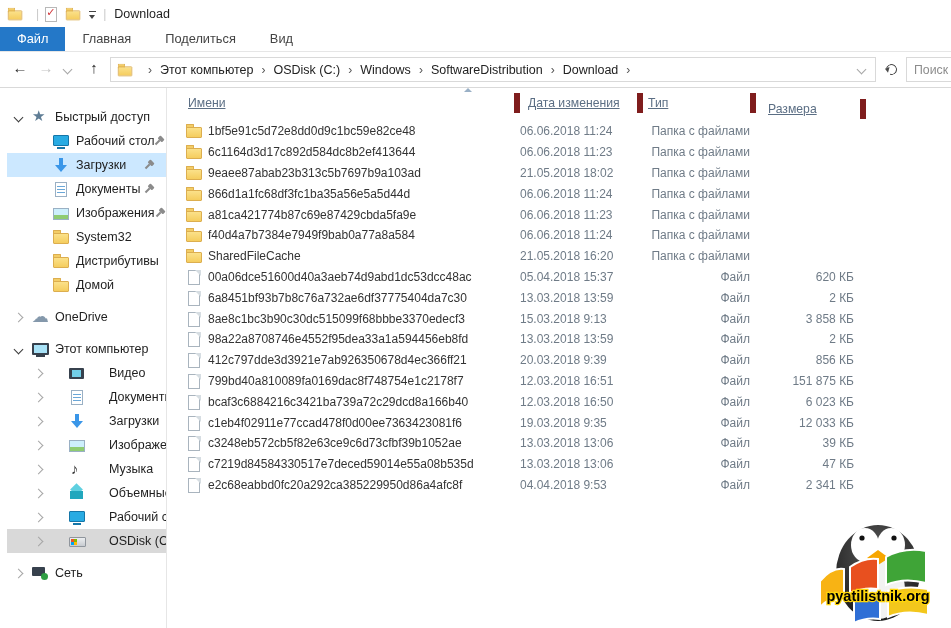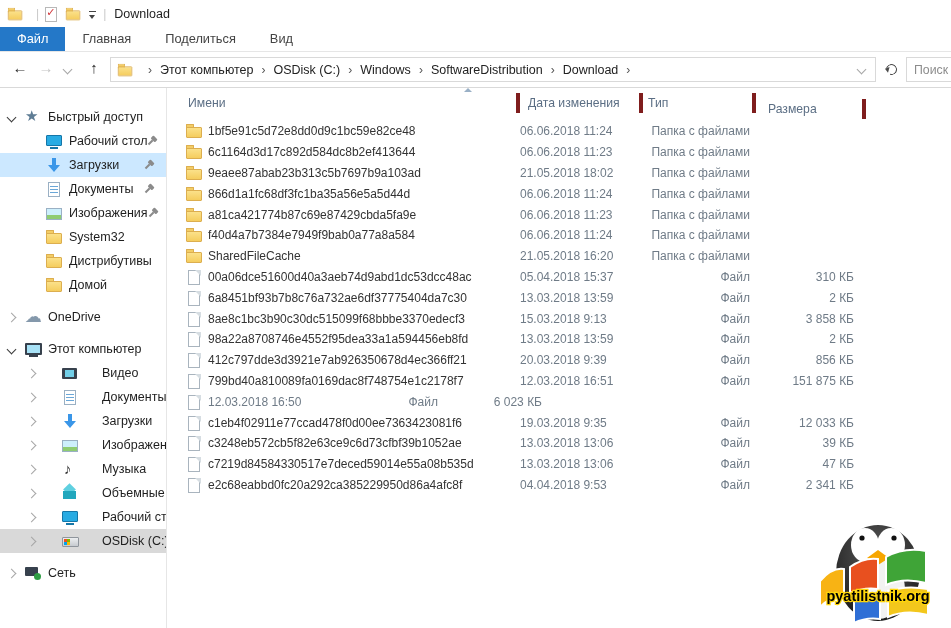--- a/index.html
+++ b/index.html
@@ -27,21 +27,21 @@
   .crumb-sep{color:#555;margin:0 8px;font-size:12px;}
   .addr-chev{margin-left:auto;margin-right:10px;border-color:#8a8a8a;}
   .refresh{position:absolute;left:886px;top:12px;width:9px;height:9px;border:1.5px solid #4a4a4a;border-radius:50%;
            border-left-color:transparent;transform:rotate(-30deg);}
   .refresh::after{content:"";position:absolute;left:-4px;top:-2px;border:3px solid transparent;border-right:4px solid #4a4a4a;transform:rotate(45deg);}
   .searchbox{position:absolute;left:906px;top:5px;width:56px;height:25px;border:1px solid #d9d9d9;box-sizing:border-box;overflow:hidden;}
   .searchbox input{border:none;outline:none;width:100%;height:100%;font-size:12.3px;color:#444;padding:0 0 0 7px;font-family:inherit;}
   .searchbox input::placeholder{color:#8c8c8c;}
   
   .sidebar{position:absolute;top:88px;bottom:0;left:0;width:167px;border-right:1px solid #e6e6e6;
-           padding-top:17px;overflow:hidden;box-sizing:border-box;}
+           padding-top:17px;overflow:hidden;box-sizing:border-box;padding-left:7px;}
   .side-item{display:flex;align-items:center;height:24px;padding-left:8px;font-size:12.5px;color:#1e1e1e;white-space:nowrap;}
   .side-item .chev{flex:0 0 6px;margin-right:10px;}
   .side-item.lvl2{padding-left:46px;}
   .side-item.lvl2c{padding-left:28px;gap:17px;}
   .side-item.gap{margin-top:8px;}
   .side-item.sel{background:#cce8ff;}
   .side-item.sel-gray{background:#d9d9d9;}
   .ico{flex:0 0 17px;height:16px;margin-right:6px;position:relative;display:inline-block;}
   .pin{margin-left:auto;margin-right:12px;position:relative;width:10px;height:10px;transform:rotate(45deg);flex:0 0 10px;}
   .pin::before{content:"";position:absolute;left:4px;top:4px;width:2px;height:6px;background:#8b8b8b;}
@@ -88,21 +88,21 @@
   .ico-check::before{content:"";position:absolute;left:0;top:0;width:10px;height:13px;background:#fff;border:1px solid #b8b8b8;}
   .ico-check::after{content:"✓";position:absolute;left:1px;top:-1px;color:#d13438;font-size:11px;font-weight:bold;}
   .qat-arrow{width:9px;height:12px;position:relative;display:inline-block;}
   .qat-arrow::before{content:"";position:absolute;left:1px;top:3px;width:7px;height:1.5px;background:#444;}
   .qat-arrow::after{content:"";position:absolute;left:1px;top:7px;border-left:3.5px solid transparent;
       border-right:3.5px solid transparent;border-top:4px solid #444;}
   .ico.small{transform:scale(0.9);}
   
   .main{position:absolute;top:88px;bottom:0;left:168px;right:0;overflow:hidden;}
   .list-header{position:relative;height:26px;display:flex;align-items:center;color:#5b6e84;font-size:12.2px;margin-top:2px;}
-  .hcell{box-sizing:border-box;height:20px;line-height:20px;border-right:4px solid #7f1d1d;white-space:nowrap;}
+  .hcell{box-sizing:border-box;height:20px;line-height:20px;border-right:6px solid #7f1d1d;white-space:nowrap;text-decoration:underline;}
   .h-name{width:352px;padding-left:20px;}
   .h-date{width:123px;padding-left:8px;}
   .h-type{width:113px;padding-left:5px;}
   .h-size{width:110px;padding-left:12px;margin-top:12px;}
   .sort-caret{position:absolute;top:-2px;left:296px;width:0;height:0;
       border-left:4px solid transparent;border-right:4px solid transparent;border-bottom:4px solid #9ab0c6;}
   .rows{margin-top:5px;}
   .row{display:flex;align-items:center;height:20.8px;font-size:12px;padding-left:18px;white-space:nowrap;}
   .row .fico{flex:0 0 16px;height:16px;margin-right:6px;position:relative;}
   .c-name{width:312px;overflow:hidden;color:#333;}
@@ -342,21 +342,21 @@
         <span class="c-name">SharedFileCache</span>
         <span class="c-date">21.05.2018 16:20</span>
         <span class="c-type">Папка с файлами</span>
         <span class="c-size"></span>
       </div>
       <div class="row">
         <span class="fico ico-file"></span>
         <span class="c-name">00a06dce51600d40a3aeb74d9abd1dc53dcc48ac</span>
         <span class="c-date">05.04.2018 15:37</span>
         <span class="c-type">Файл</span>
-        <span class="c-size">310 КБ</span>
+        <span class="c-size">620 КБ</span>
       </div>
       <div class="row">
         <span class="fico ico-file"></span>
         <span class="c-name">6a8451bf93b7b8c76a732ae6df37775404da7c30</span>
         <span class="c-date">13.03.2018 13:59</span>
         <span class="c-type">Файл</span>
         <span class="c-size">2 КБ</span>
       </div>
       <div class="row">
         <span class="fico ico-file"></span>
@@ -381,20 +381,21 @@
       </div>
       <div class="row">
         <span class="fico ico-file"></span>
         <span class="c-name">799bd40a810089fa0169dac8f748754e1c2178f7</span>
         <span class="c-date">12.03.2018 16:51</span>
         <span class="c-type">Файл</span>
         <span class="c-size">151 875 КБ</span>
       </div>
       <div class="row">
         <span class="fico ico-file"></span>
+        <span class="c-name">bcaf3c6884216c3421ba739a72c29dcd8a166b40</span>
         <span class="c-date">12.03.2018 16:50</span>
         <span class="c-type">Файл</span>
         <span class="c-size">6 023 КБ</span>
       </div>
       <div class="row">
         <span class="fico ico-file"></span>
         <span class="c-name">c1eb4f02911e77ccad478f0d00ee7363423081f6</span>
         <span class="c-date">19.03.2018 9:35</span>
         <span class="c-type">Файл</span>
         <span class="c-size">12 033 КБ</span>

